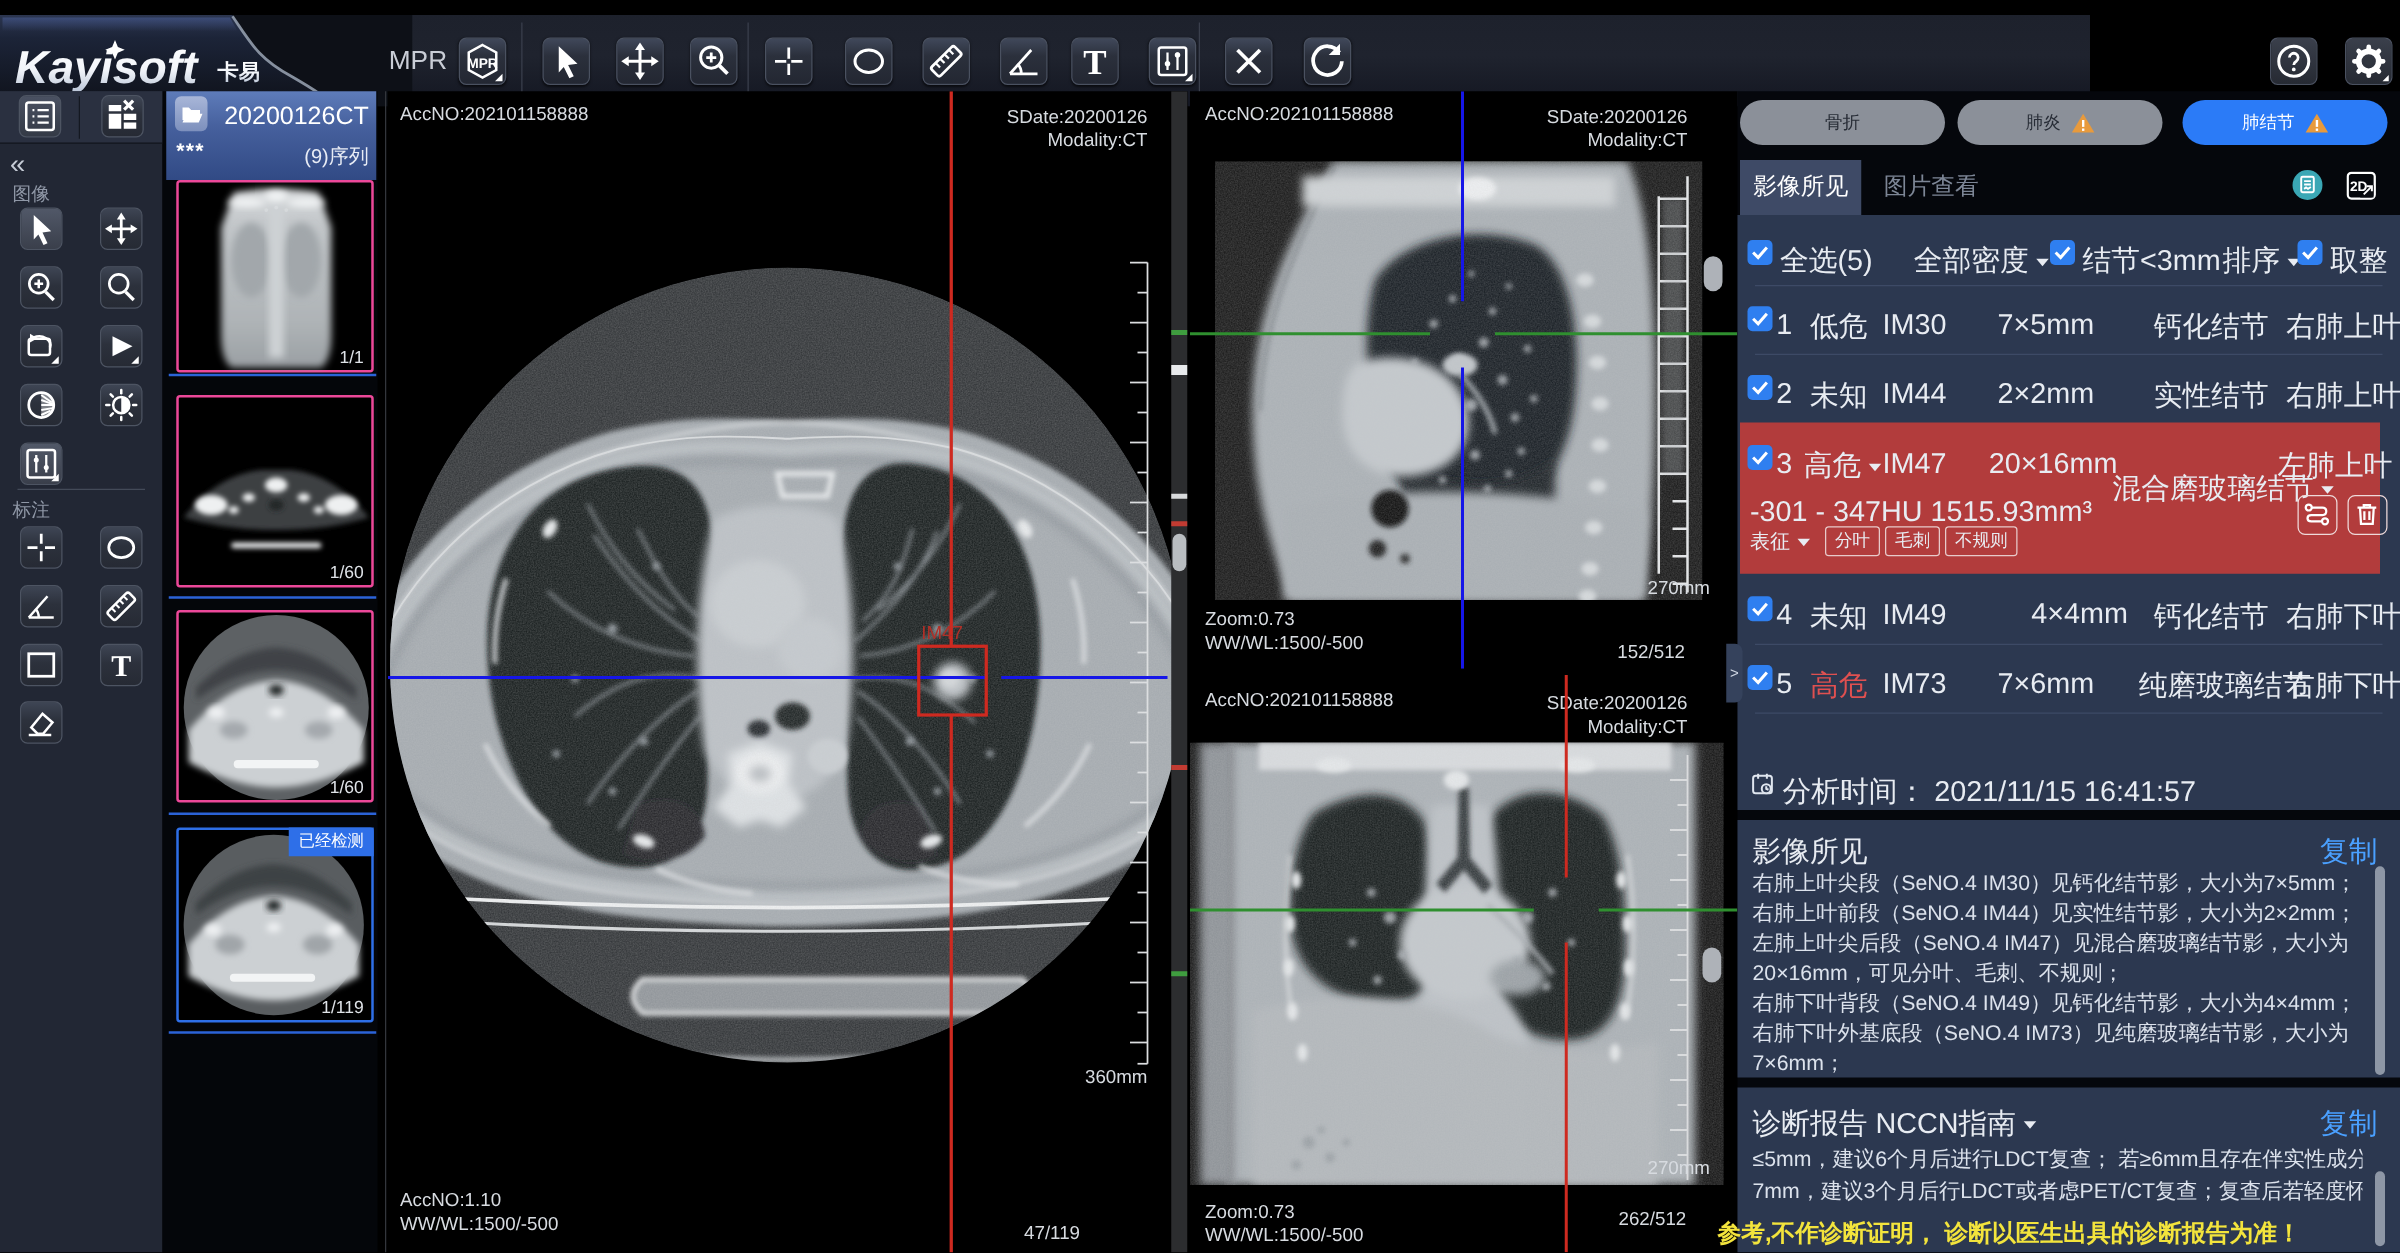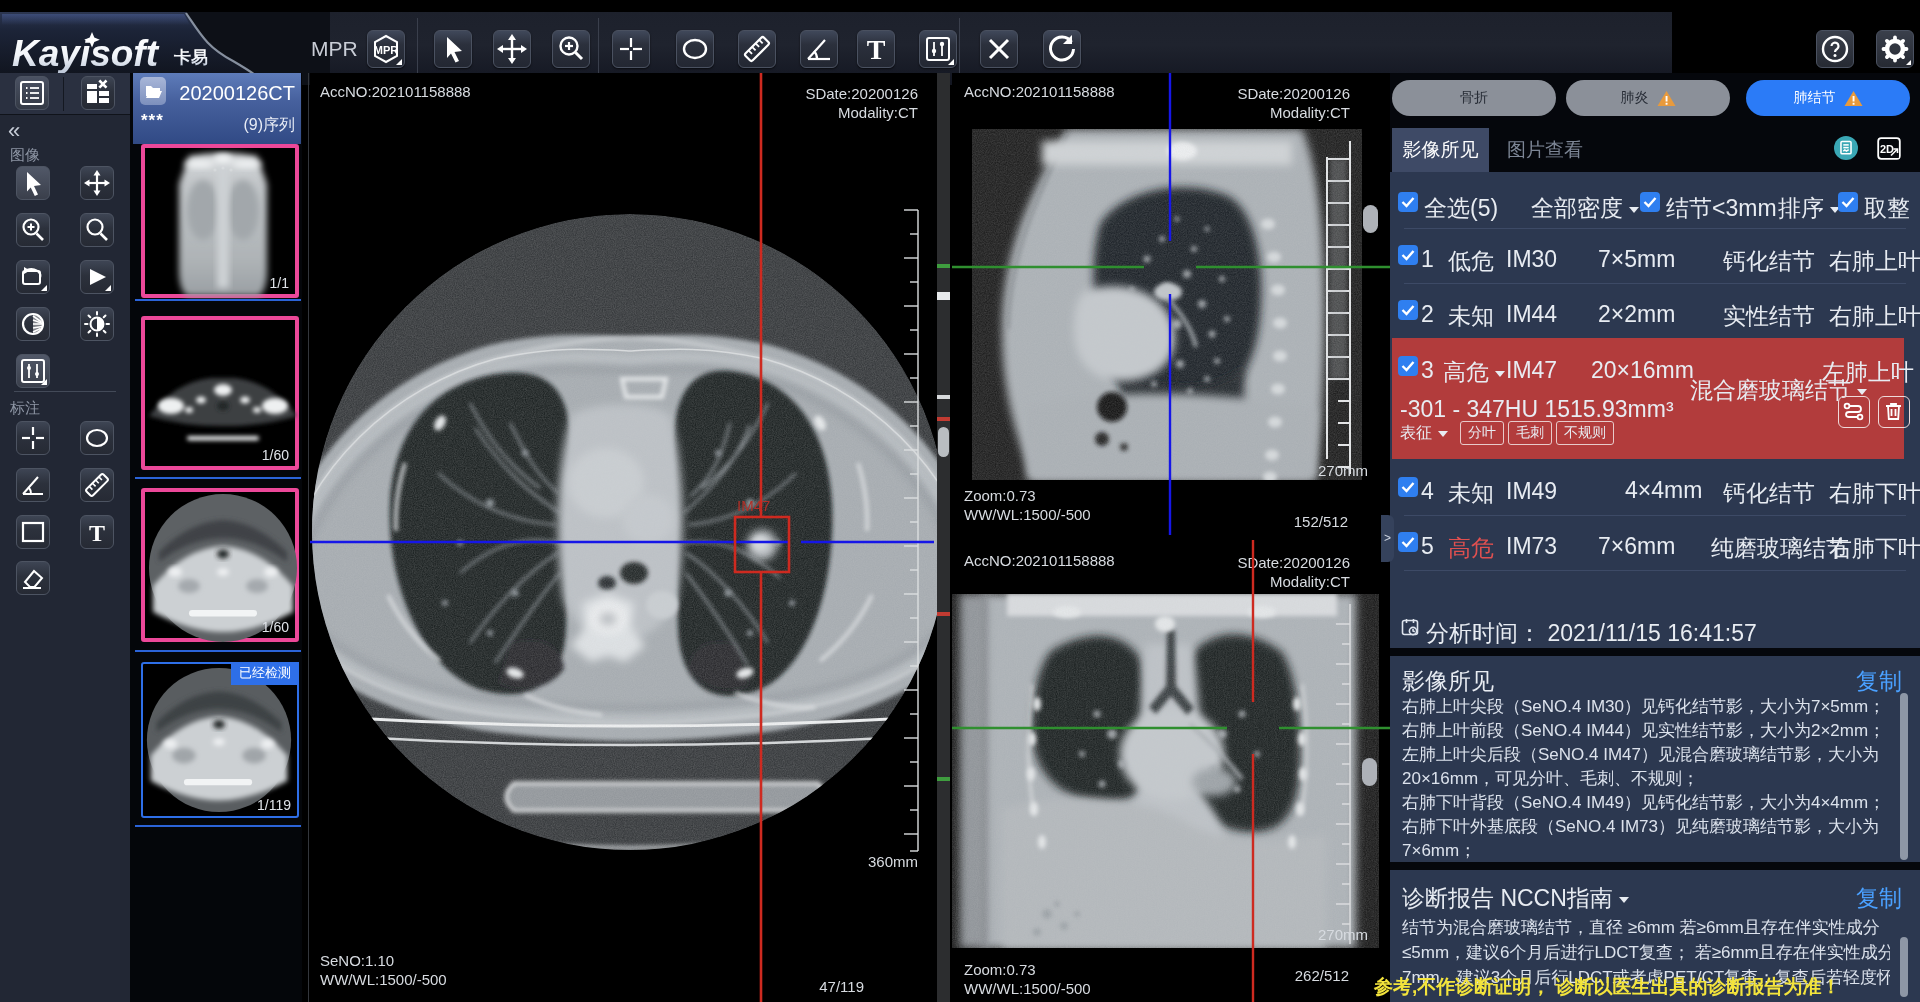--- a/index.html
+++ b/index.html
@@ -19,21 +19,21 @@
   #sidetabs { position:absolute; left:0; top:0; width:130px; height:42px; background:#2a3040; border-bottom:1px solid #10131a;}
   .sbtn { position:absolute; width:34px; height:34px; border-radius:6px;
     background:linear-gradient(180deg,#3e4554 0%,#2c313c 45%,#262a34 100%);
     border:1px solid #4d5462; }
   .slabel { position:absolute; left:10px; color:#8f97a6; font-size:15px; }
   
   #thumbs { left:130px; top:73px; width:172px; height:929px; background:#04060a; }
   #thead { position:absolute; left:3px; top:0px; width:168px; height:71px;
     background:linear-gradient(180deg,#5e7cba 0%,#46609d 40%,#314a85 100%); }
   .thumb { position:absolute; left:11px; width:158px; height:154px; background:#000;
-    border:4px solid #ec4899; border-radius:3px; }
+    border:2px solid #ec4899; border-radius:3px; }
   .tlabel { position:absolute; right:6px; bottom:3px; color:#dfe3e8; font-size:14px; }
   .tline { position:absolute; left:5px; width:166px; height:2px; background:#2b63d8; }
   
   #mainvp { left:310px; top:73px; width:640px; height:929px; background:#000; }
   #sagvp  { left:952px; top:73px; width:438px; height:462px; background:#000; }
   #corvp  { left:952px; top:540px; width:438px; height:462px; background:#000; }
   .ov { position:absolute; color:#d7dbe0; font-size:15px; }
   
   #rpanel { left:1390px; top:73px; width:530px; height:929px; background:#05070c; }
   .pill { position:absolute; top:7px; height:36px; border-radius:18px; color:#272c36;
@@ -614,21 +614,21 @@
       <rect x="627" y="219" width="13" height="8" fill="#e8eaec"></rect>
       <rect x="627" y="322" width="13" height="4" fill="#d8dadc"></rect>
       <rect x="627" y="344" width="13" height="4" fill="#c23b32"></rect>
       <rect x="628" y="354" width="11" height="30" rx="5.5" fill="#b9bdc1"></rect>
       <rect x="627" y="539" width="13" height="4" fill="#c23b32"></rect>
       <rect x="627" y="704" width="13" height="4" fill="#3f9d3f"></rect>
     </svg>
     <div class="ov" style="left:10px;top:10px;">AccNO:202101158888</div>
     <div class="ov" style="right:32px;top:12px;">SDate:20200126</div>
     <div class="ov" style="right:32px;top:31px;">Modality:CT</div>
-    <div class="ov" style="left:10px;top:879px;">SeNO:1.10</div>
+    <div class="ov" style="left:10px;top:879px;">AccNO:1.10</div>
     <div class="ov" style="left:10px;top:898px;">WW/WL:1500/-500</div>
     <div class="ov" style="right:86px;top:905px;">47/119</div>
     <div class="ov" style="right:32px;top:780px;">360mm</div>
   </div>
   <div class="abs" id="sagvp">
     <svg class="abs" style="left:20px;top:56px" width="390" height="351" viewBox="0 0 390 351">
       <defs>
         <filter id="sbl4" x="-30%" y="-30%" width="160%" height="160%">
             <feGaussianBlur stdDeviation="4"></feGaussianBlur>
           </filter>
@@ -983,21 +983,20 @@
         <div style="white-space:nowrap;overflow:hidden;">20×16mm，可见分叶、毛刺、不规则；</div>
         <div style="white-space:nowrap;overflow:hidden;">右肺下叶背段（SeNO.4 IM49）见钙化结节影，大小为4×4mm；</div>
         <div style="white-space:nowrap;overflow:hidden;">右肺下叶外基底段（SeNO.4 IM73）见纯磨玻璃结节影，大小为</div>
         <div style="white-space:nowrap;overflow:hidden;">7×6mm；</div>
       </div>
     <div class="abs" style="left:510px;top:620px;width:8px;height:167px;border-radius:4px;background:#8e97a6;"></div>
 
     <div class="rowt" style="left:12px;top:810px;">诊断报告 NCCN指南<span class="caret"></span></div>
     <div class="rowt" style="left:466px;top:810px;color:#4aa0ff;">复制</div>
     <div class="abs" style="left:12px;top:842px;width:488px;color:#dce2ec;font-size:17px;line-height:25px;">
-        <div style="white-space:nowrap;overflow:hidden;">结节为混合磨玻璃结节，直径 ≥6mm 若≥6mm且存在伴实性成分</div>
         <div style="white-space:nowrap;overflow:hidden;">≤5mm，建议6个月后进行LDCT复查； 若≥6mm且存在伴实性成分6~</div>
         <div style="white-space:nowrap;overflow:hidden;">7mm，建议3个月后行LDCT或者虑PET/CT复查；复查后若轻度怀疑肺</div>
       </div>
     <div class="abs" style="left:510px;top:864px;width:8px;height:60px;border-radius:4px;background:#8e97a6;"></div>
   </div>
 
   <div class="abs" style="left:1381px;top:515px;width:13px;height:47px;background:#35425c;border-radius:0 6px 6px 0;color:#cfd6e2;font-size:12px;line-height:47px;text-align:center;">&gt;</div>
   <div class="abs" style="left:1374px;top:974px;color:#f3e43c;font-size:19px;font-weight:bold;white-space:nowrap;">参考,不作诊断证明， 诊断以医生出具的诊断报告为准！</div>
 </div>
 

